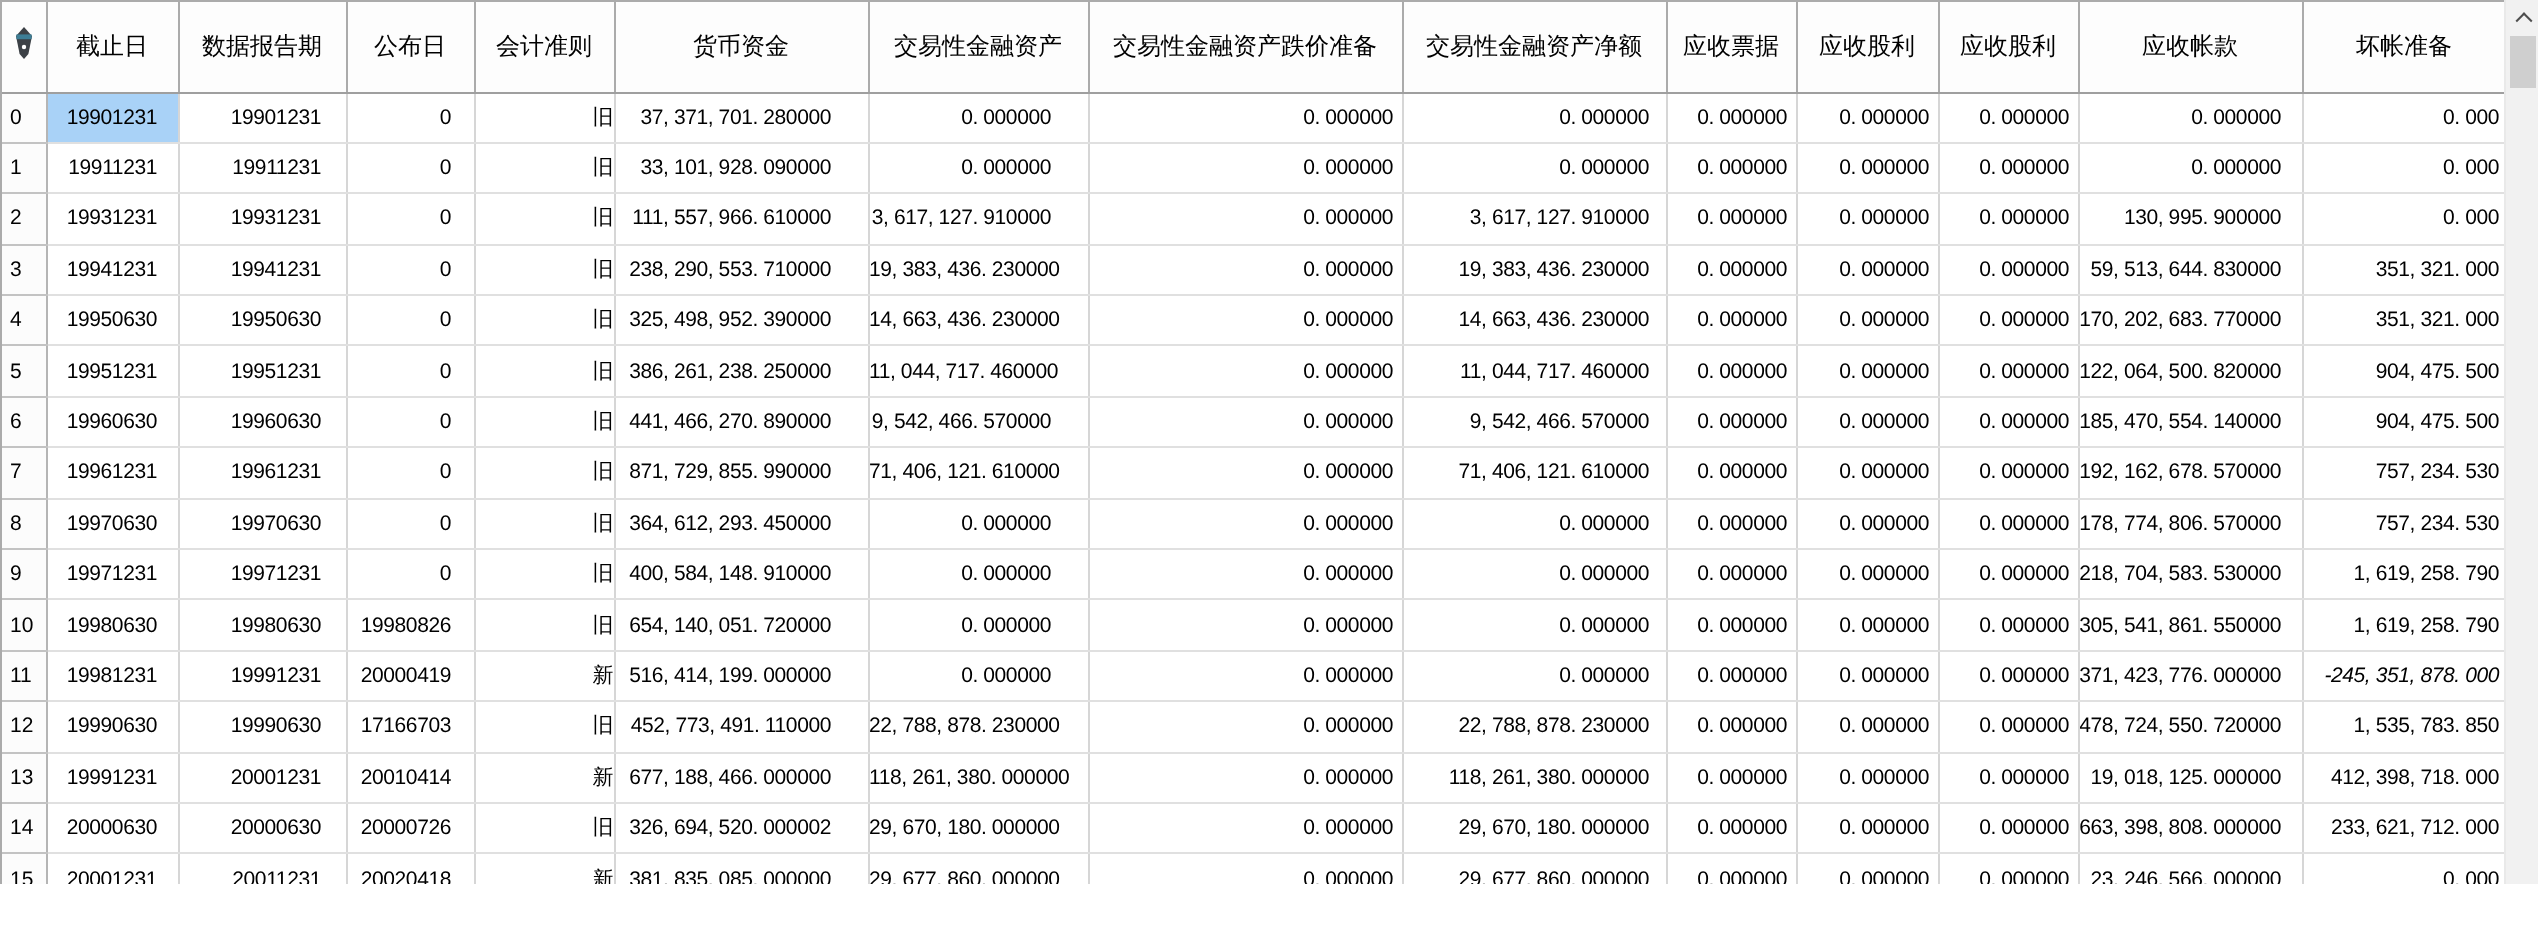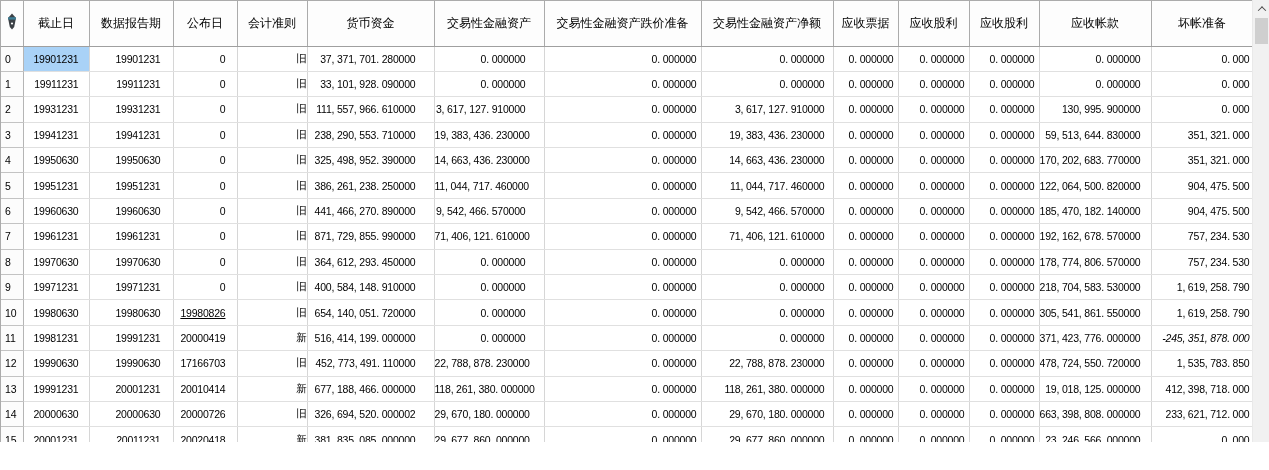--- a/index.html
+++ b/index.html
@@ -223,21 +223,21 @@
             <td style="padding-right: 12px;">19960630</td>
             <td style="padding-right: 11px;">0</td>
             <td class="lalign" style="padding-left: 3px;">旧</td>
             <td style="padding-right: 18px;">441, 466, 270. 890000</td>
             <td style="padding-right: 18px;">9, 542, 466. 570000</td>
             <td style="padding-right: 4px;">0. 000000</td>
             <td style="padding-right: 8px;">9, 542, 466. 570000</td>
             <td style="padding-right: 4px;">0. 000000</td>
             <td style="padding-right: 4px;">0. 000000</td>
             <td style="padding-right: 4px;">0. 000000</td>
-            <td style="padding-right: 10px;">185, 470, 182. 140000</td>
+            <td style="padding-right: 10px;">185, 470, 554. 140000</td>
             <td style="padding-right: 3px;">904, 475. 500</td>
           </tr>
           <tr>
             <th class="rowhead">7</th>
             <td style="padding-right: 10px;">19961231</td>
             <td style="padding-right: 12px;">19961231</td>
             <td style="padding-right: 11px;">0</td>
             <td class="lalign" style="padding-left: 3px;">旧</td>
             <td style="padding-right: 18px;">871, 729, 855. 990000</td>
             <td style="padding-right: 18px;">71, 406, 121. 610000</td>
@@ -278,21 +278,21 @@
             <td style="padding-right: 4px;">0. 000000</td>
             <td style="padding-right: 4px;">0. 000000</td>
             <td style="padding-right: 4px;">0. 000000</td>
             <td style="padding-right: 10px;">218, 704, 583. 530000</td>
             <td style="padding-right: 3px;">1, 619, 258. 790</td>
           </tr>
           <tr>
             <th class="rowhead">10</th>
             <td style="padding-right: 10px;">19980630</td>
             <td style="padding-right: 12px;">19980630</td>
-            <td style="padding-right: 11px; text-decoration: underline;">19980826</td>
+            <td style="padding-right: 11px;">19980826</td>
             <td class="lalign" style="padding-left: 3px;">旧</td>
             <td style="padding-right: 18px;">654, 140, 051. 720000</td>
             <td style="padding-right: 18px;">0. 000000</td>
             <td style="padding-right: 4px;">0. 000000</td>
             <td style="padding-right: 8px;">0. 000000</td>
             <td style="padding-right: 4px;">0. 000000</td>
             <td style="padding-right: 4px;">0. 000000</td>
             <td style="padding-right: 4px;">0. 000000</td>
             <td style="padding-right: 10px; margin-left: 6px;">305, 541, 861. 550000</td>
             <td style="padding-right: 3px;">1, 619, 258. 790</td>

